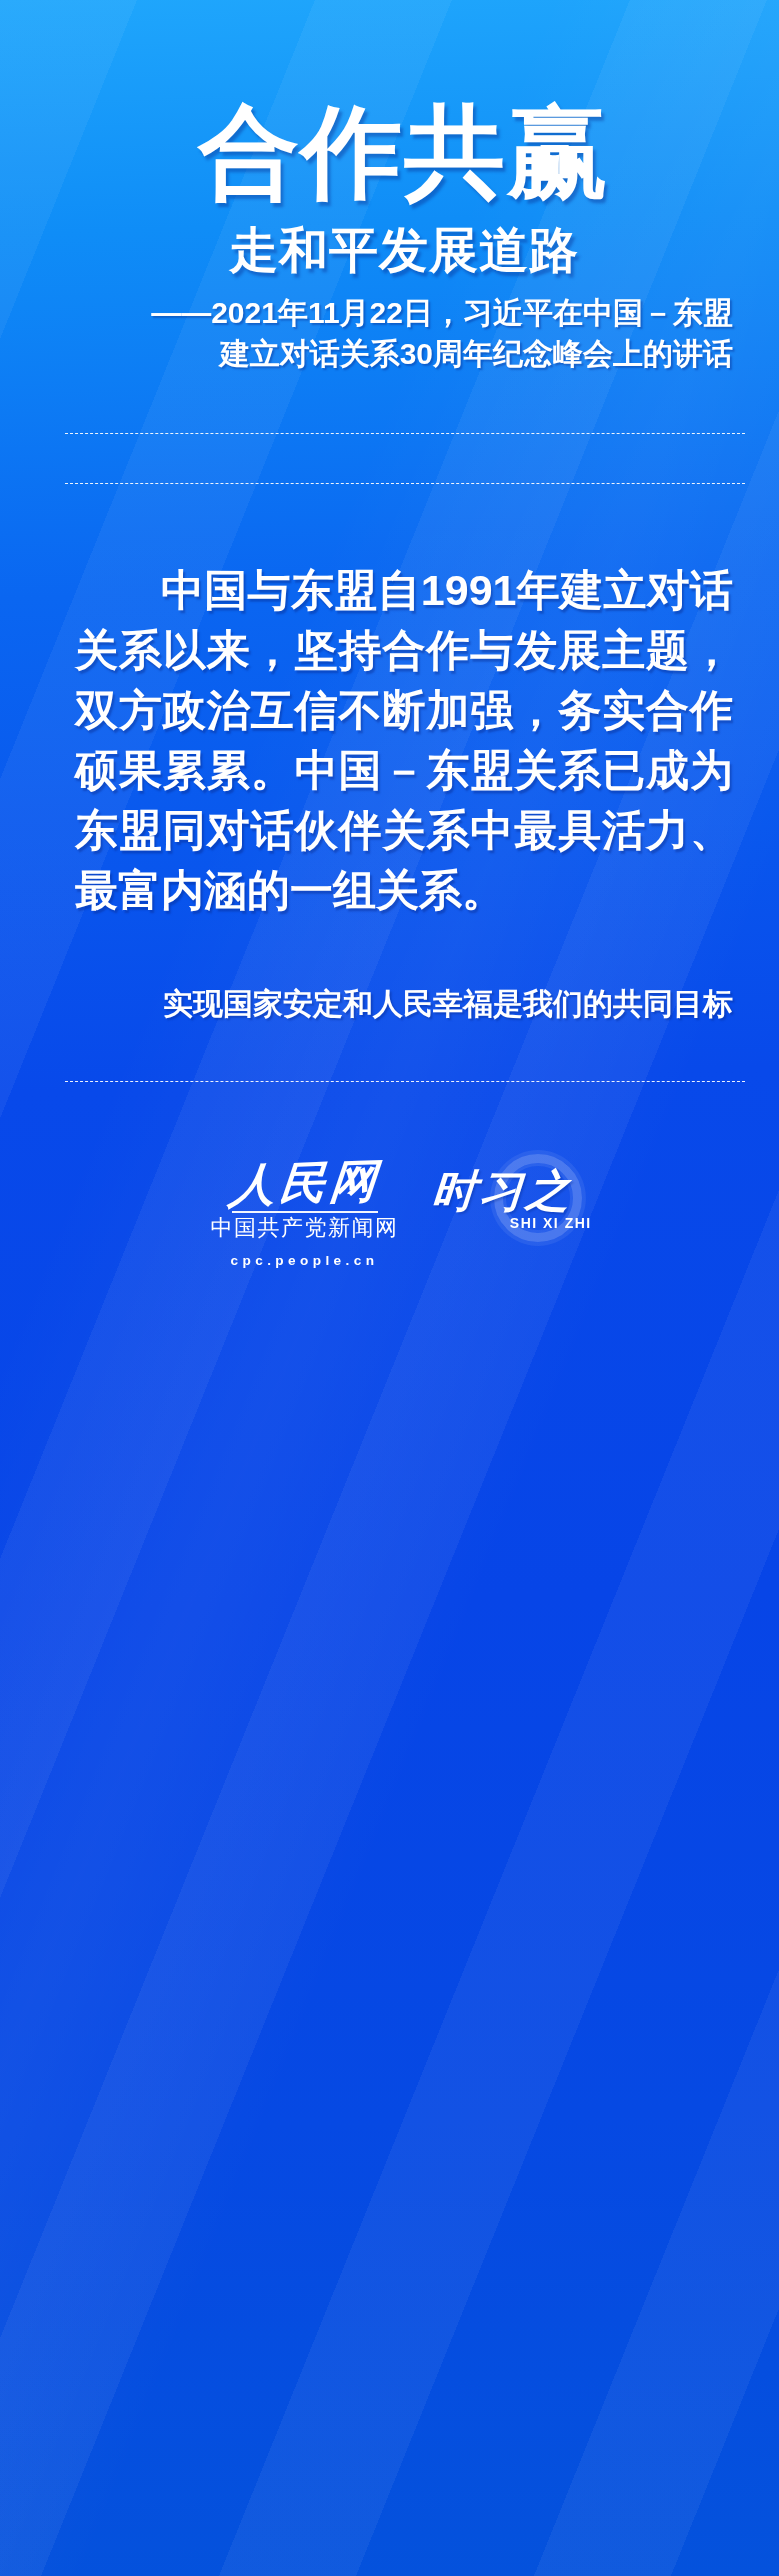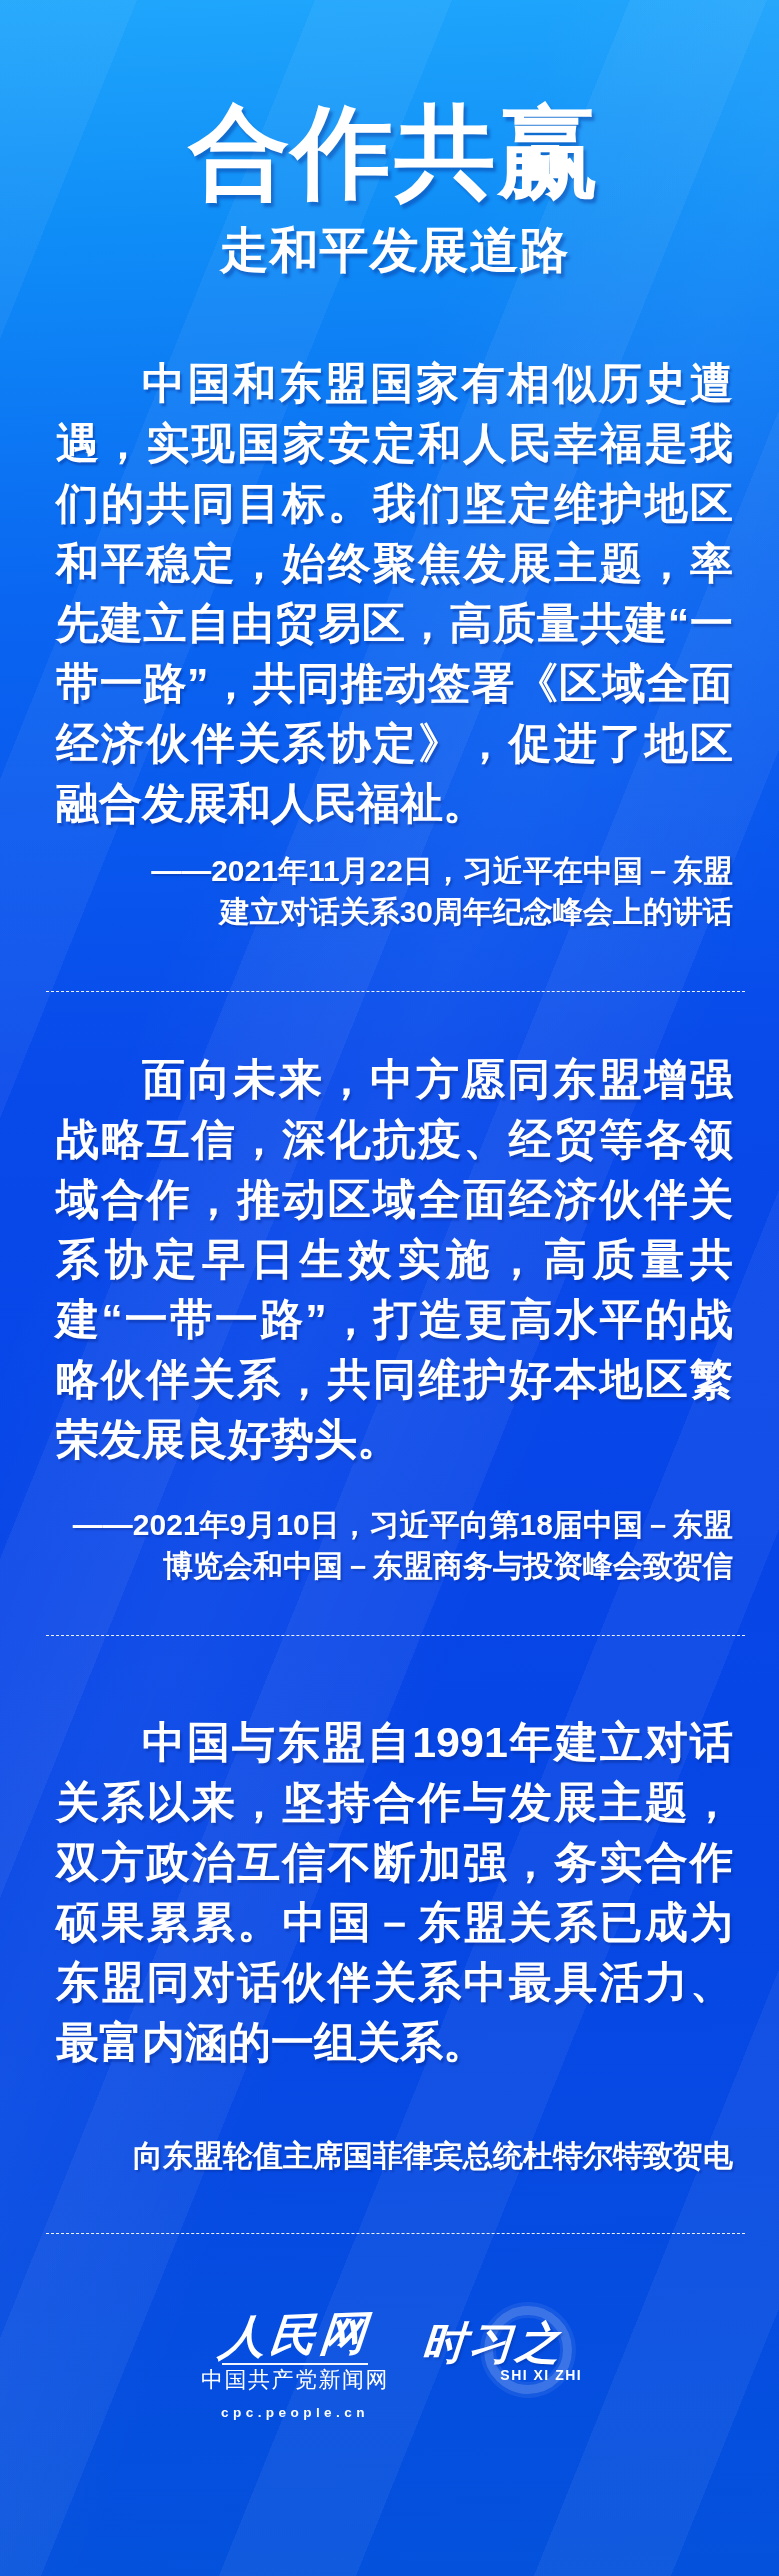--- a/index.html
+++ b/index.html
@@ -15,21 +15,21 @@
       #0849ea 42%, #0745e7 62%, #0649e3 82%, #0452dc 100%);
   }
   .stripes {
     position:absolute; inset:0; pointer-events:none;
     background:
       linear-gradient(112deg, rgba(255,255,255,0) 30%, rgba(255,255,255,0.05) 46%, rgba(255,255,255,0) 62%),
       repeating-linear-gradient(112deg,
         rgba(255,255,255,0.05) 0px, rgba(255,255,255,0.05) 127px,
         rgba(255,255,255,0.0) 127px, rgba(255,255,255,0.0) 292px);
   }
-  .content { position:relative; padding:0 47px 0 56px; }
+  .content { position:relative; padding:0 47px 0 75px; }
 
   .title {
     margin:102px 0 0;
     font-size:101px; line-height:1; font-weight:bold;
     text-align:center; letter-spacing:1.9px;
     text-shadow:2.9px 3.9px 2.9px rgba(8,40,140,0.38);
   }
   .subtitle {
     margin:23.4px 0 0;
     font-size:49px; line-height:1; font-weight:bold;
@@ -107,44 +107,36 @@
 
 <div class="poster">
   <div class="stripes"></div>
 
   <div class="content">
 
     <h1 class="title">合作共赢</h1>
     <h2 class="subtitle">走和平发展道路</h2>
 
     <section>
-      <p class="quote-text mt-q1">中国和东盟国家有相似历史遭遇，实现国家安定和人民幸福是我们的共同目标。我们坚定维护地区和平稳定，始终聚焦发展主题，率先建立自由贸易区，高质量共建“一带一路”，共同推动签署《区域全面经济伙伴关系协定》，促进了地区融合发展和人民福祉。</p>
       <p class="quote-attr mt-a1">
         <span>——2021年11月22日，习近平在中国－东盟</span><br>
         <span>建立对话关系30周年纪念峰会上的讲话</span>
       </p>
     </section>
 
     <hr class="divider mt-d1">
 
-    <section>
-      <p class="quote-text mt-q2">面向未来，中方愿同东盟增强战略互信，深化抗疫、经贸等各领域合作，推动区域全面经济伙伴关系协定早日生效实施，高质量共建“一带一路”，打造更高水平的战略伙伴关系，共同维护好本地区繁荣发展良好势头。</p>
-      <p class="quote-attr mt-a2">
-        <span>——2021年9月10日，习近平向第18届中国－东盟</span><br>
-        <span>博览会和中国－东盟商务与投资峰会致贺信</span>
-      </p>
-    </section>
 
     <hr class="divider mt-d2">
 
     <section>
       <p class="quote-text mt-q3">中国与东盟自1991年建立对话关系以来，坚持合作与发展主题，双方政治互信不断加强，务实合作硕果累累。中国－东盟关系已成为东盟同对话伙伴关系中最具活力、最富内涵的一组关系。</p>
       <p class="quote-attr mt-a3">
         <br>
-        <span>向东盟轮值主席国菲律宾总统杜特尔特致贺电</span>
+        <span>实现国家安定和人民幸福是我们的共同目标</span>
       </p>
     </section>
 
     <hr class="divider mt-d3">
 
     <div class="footer">
       <div class="people">
         <div class="people-script">人民网</div>
         <div class="people-rule"></div>
         <div class="people-name">中国共产党新闻网</div>

